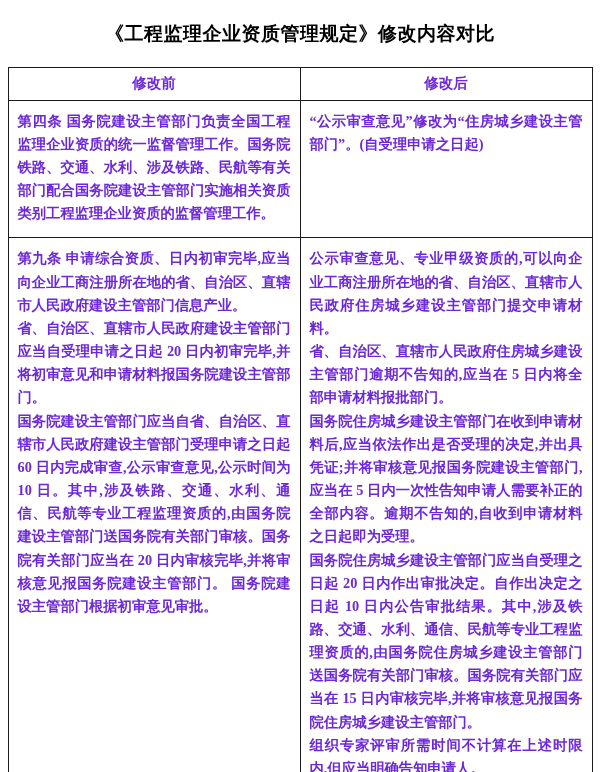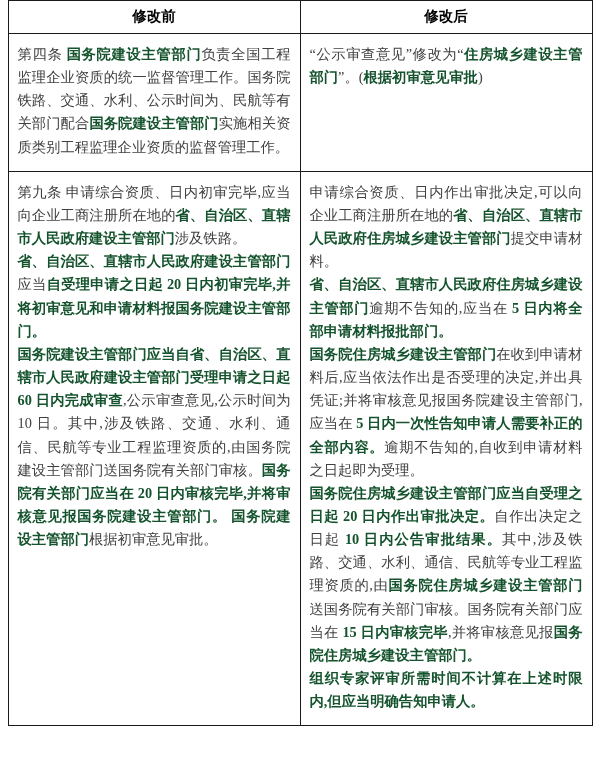--- a/index.html
+++ b/index.html
@@ -31,75 +31,77 @@
     margin: 0 auto 10px auto;
     border-collapse: collapse;
     table-layout: fixed;
   }
   table.cmp th, table.cmp td {
     border: 1px solid #1a1a1a;
     vertical-align: top;
   }
   table.cmp th {
     background: #ffffff;
-    color: #000000;
+    color: #6d28d9;
     font-size: 14.5px;
     font-weight: bold;
     text-align: center;
     padding: 6px 4px 7px 4px;
   }
   table.cmp td {
     padding: 9px 9px 12px 9px;
     font-size: 14.3px;
     line-height: 1.62;
     text-align: justify;
   }
   .col-a { width: 283px; }
   .col-b { width: 283px; }
   .hl {
-    color: #14532d;
+    color: #6d28d9;
     font-weight: bold;
   }
   .plain {
-    color: #404040;
+    color: #6d28d9;
+    font-weight: bold;
   }
   .para { margin: 0; }
   
   span { text-decoration: none; }
 </style>
 </head>
 <body>
 
 <div class="page">
 
+  <div class="doc-title">《工程监理企业资质管理规定》修改内容对比</div>
 
   <table class="cmp">
     <thead>
       <tr>
         <th class="col-a">修改前</th>
         <th class="col-b">修改后</th>
       </tr>
     </thead>
     <tbody>
       <tr>
         <td class="col-a">
-            <p class="para"><span class="plain">第四条 </span><span class="hl">国务院建设主管部门</span><span class="plain">负责全国工程监理企业资质的统一监督管理工作。国务院铁路、交通、水利、公示时间为、民航等有关部门配合</span><span class="hl">国务院建设主管部门</span><span class="plain">实施相关资质类别工程监理企业资质的监督管理工作。</span></p>
+            <p class="para"><span class="plain">第四条 </span><span class="hl">国务院建设主管部门</span><span class="plain">负责全国工程监理企业资质的统一监督管理工作。国务院铁路、交通、水利、涉及铁路、民航等有关部门配合</span><span class="hl">国务院建设主管部门</span><span class="plain">实施相关资质类别工程监理企业资质的监督管理工作。</span></p>
           </td>
         <td class="col-b">
-            <p class="para"><span class="plain">“公示审查意见”修改为“</span><span class="hl">住房城乡建设主管部门</span><span class="plain">”。(</span><span class="hl">根据初审意见审批</span><span class="plain">)</span></p>
+            <p class="para"><span class="plain">“公示审查意见”修改为“</span><span class="hl">住房城乡建设主管部门</span><span class="plain">”。(</span><span class="hl">自受理申请之日起</span><span class="plain">)</span></p>
           </td>
       </tr>
       <tr>
         <td class="col-a">
-            <p class="para"><span class="plain">第九条 申请综合资质、日内初审完毕,应当向企业工商注册所在地的</span><span class="hl">省、自治区、直辖市人民政府建设主管部门</span><span class="plain">涉及铁路。</span></p>
+            <p class="para"><span class="plain">第九条 申请综合资质、日内初审完毕,应当向企业工商注册所在地的</span><span class="hl">省、自治区、直辖市人民政府建设主管部门</span><span class="plain">信息产业。</span></p>
             <p class="para"><span class="hl">省、自治区、直辖市人民政府建设主管部门</span><span class="plain">应当</span><span class="hl">自受理申请之日起 20 日内初审完毕,并将初审意见和申请材料报国务院建设主管部门。</span></p>
             <p class="para"><span class="hl">国务院建设主管部门应当自</span><span class="hl">省、自治区、直辖市人民政府建设主管部门</span><span class="hl">受理申请之日起 60 日内完成审查</span><span class="plain">,公示审查意见,公示时间为 10 日。其中,涉及铁路、交通、水利、通信、民航等专业工程监理资质的,由国务院建设主管部门送国务院有关部门审核。</span><span class="hl">国务院有关部门应当在 20 日内审核完毕,并将审核意见报国务院建设主管部门。</span><span class="plain"> </span><span class="hl">国务院建设主管部门</span><span class="plain">根据初审意见审批。</span></p>
           </td>
         <td class="col-b">
-            <p class="para"><span class="plain">申请综合资质、日内作出审批决定,可以向企业工商注册所在地的</span><span class="hl">省、自治区、直辖市人民政府住房城乡建设主管部门</span><span class="plain">提交申请材料。</span></p>
+            <p class="para"><span class="plain">公示审查意见、专业甲级资质的,可以向企业工商注册所在地的</span><span class="hl">省、自治区、直辖市人民政府住房城乡建设主管部门</span><span class="plain">提交申请材料。</span></p>
             <p class="para"><span class="hl">省、自治区、直辖市人民政府住房城乡建设主管部门</span><span class="plain">逾期不告知的,应当在 </span><span class="hl">5 日内将全部申请材料报批部门。</span></p>
             <p class="para"><span class="hl">国务院住房城乡建设主管部门</span><span class="plain">在收到申请材料后,应当依法作出是否受理的决定,并出具凭证;并将审核意见报国务院建设主管部门,应当在 </span><span class="hl">5 日内一次性告知申请人需要补正的全部内容。</span><span class="plain">逾期不告知的,自收到申请材料之日起即为受理。</span></p>
             <p class="para"><span class="hl">国务院住房城乡建设主管部门应当自受理之日起 20 日内作出审批决定。</span><span class="plain">自作出决定之日起 </span><span class="hl">10 日内公告审批结果。</span><span class="plain">其中,涉及铁路、交通、水利、通信、民航等专业工程监理资质的,由</span><span class="hl">国务院住房城乡建设主管部门</span><span class="plain">送国务院有关部门审核。国务院有关部门应当在 </span><span class="hl">15 日内审核完毕</span><span class="plain">,并将审核意见报</span><span class="hl">国务院住房城乡建设主管部门。</span></p>
             <p class="para"><span class="hl">组织专家评审所需时间不计算在上述时限内,但应当明确告知申请人。</span></p>
           </td>
       </tr>
     </tbody>
   </table>
 
 </div>

